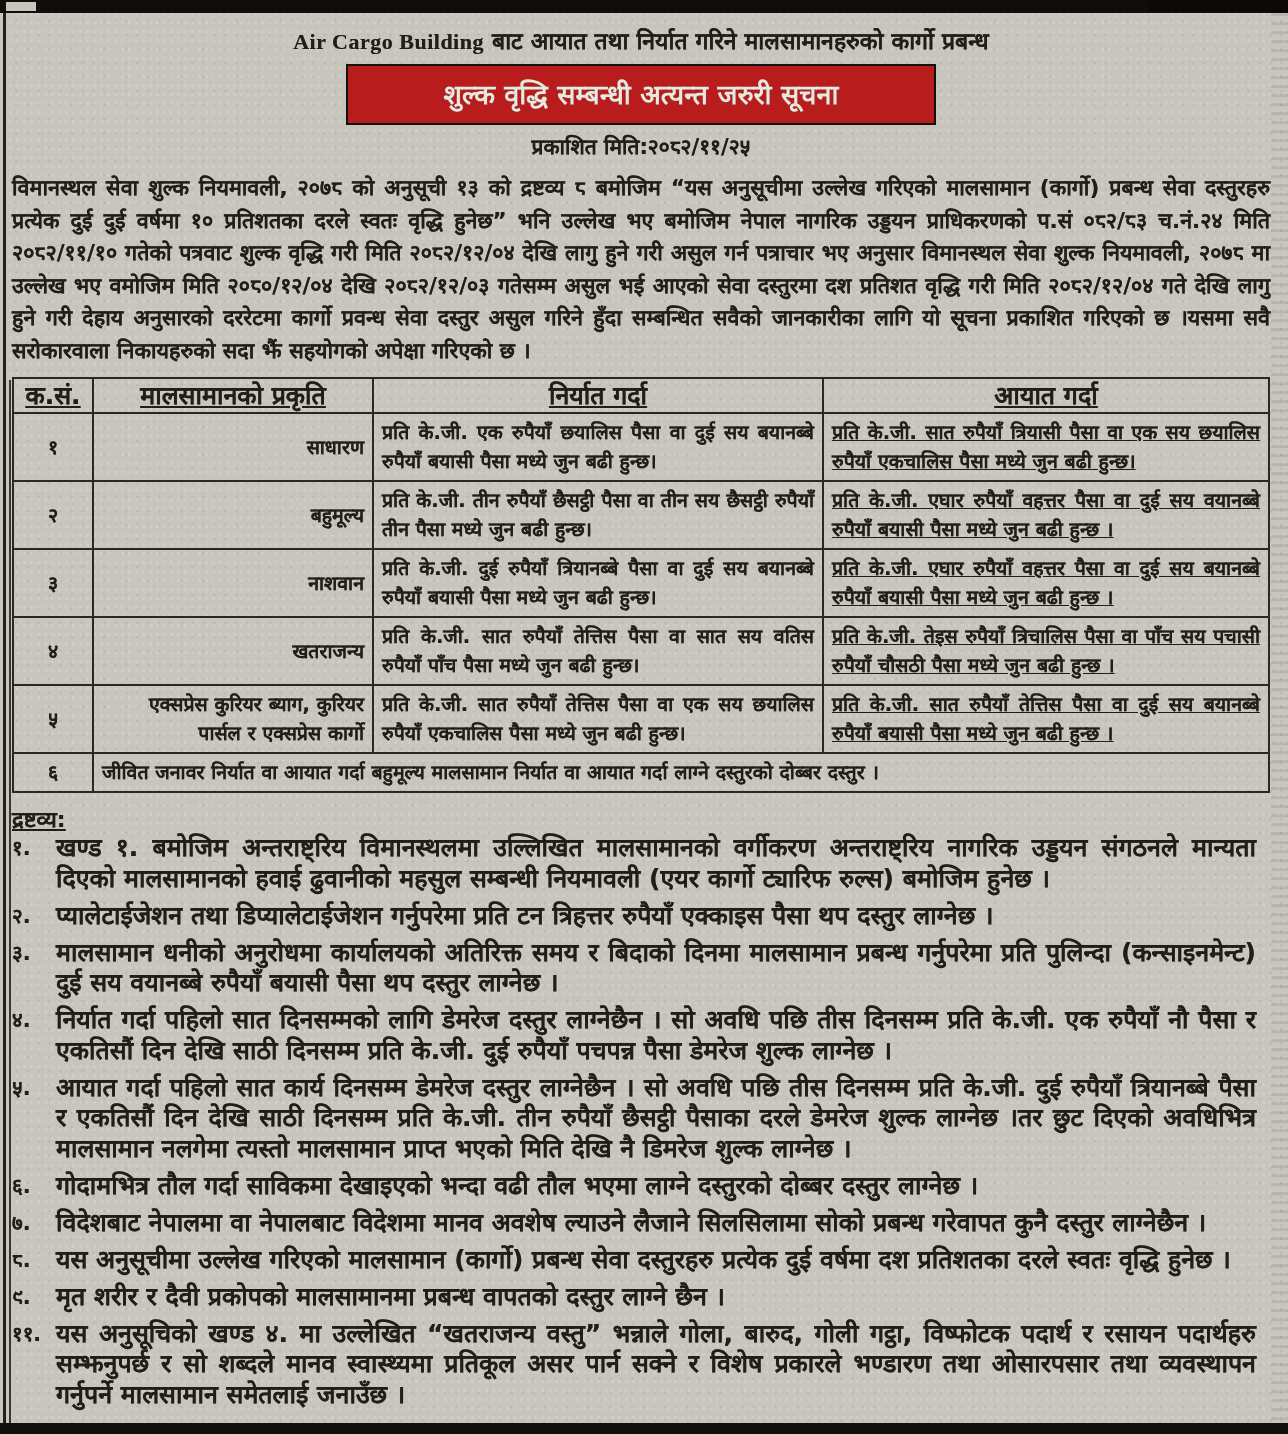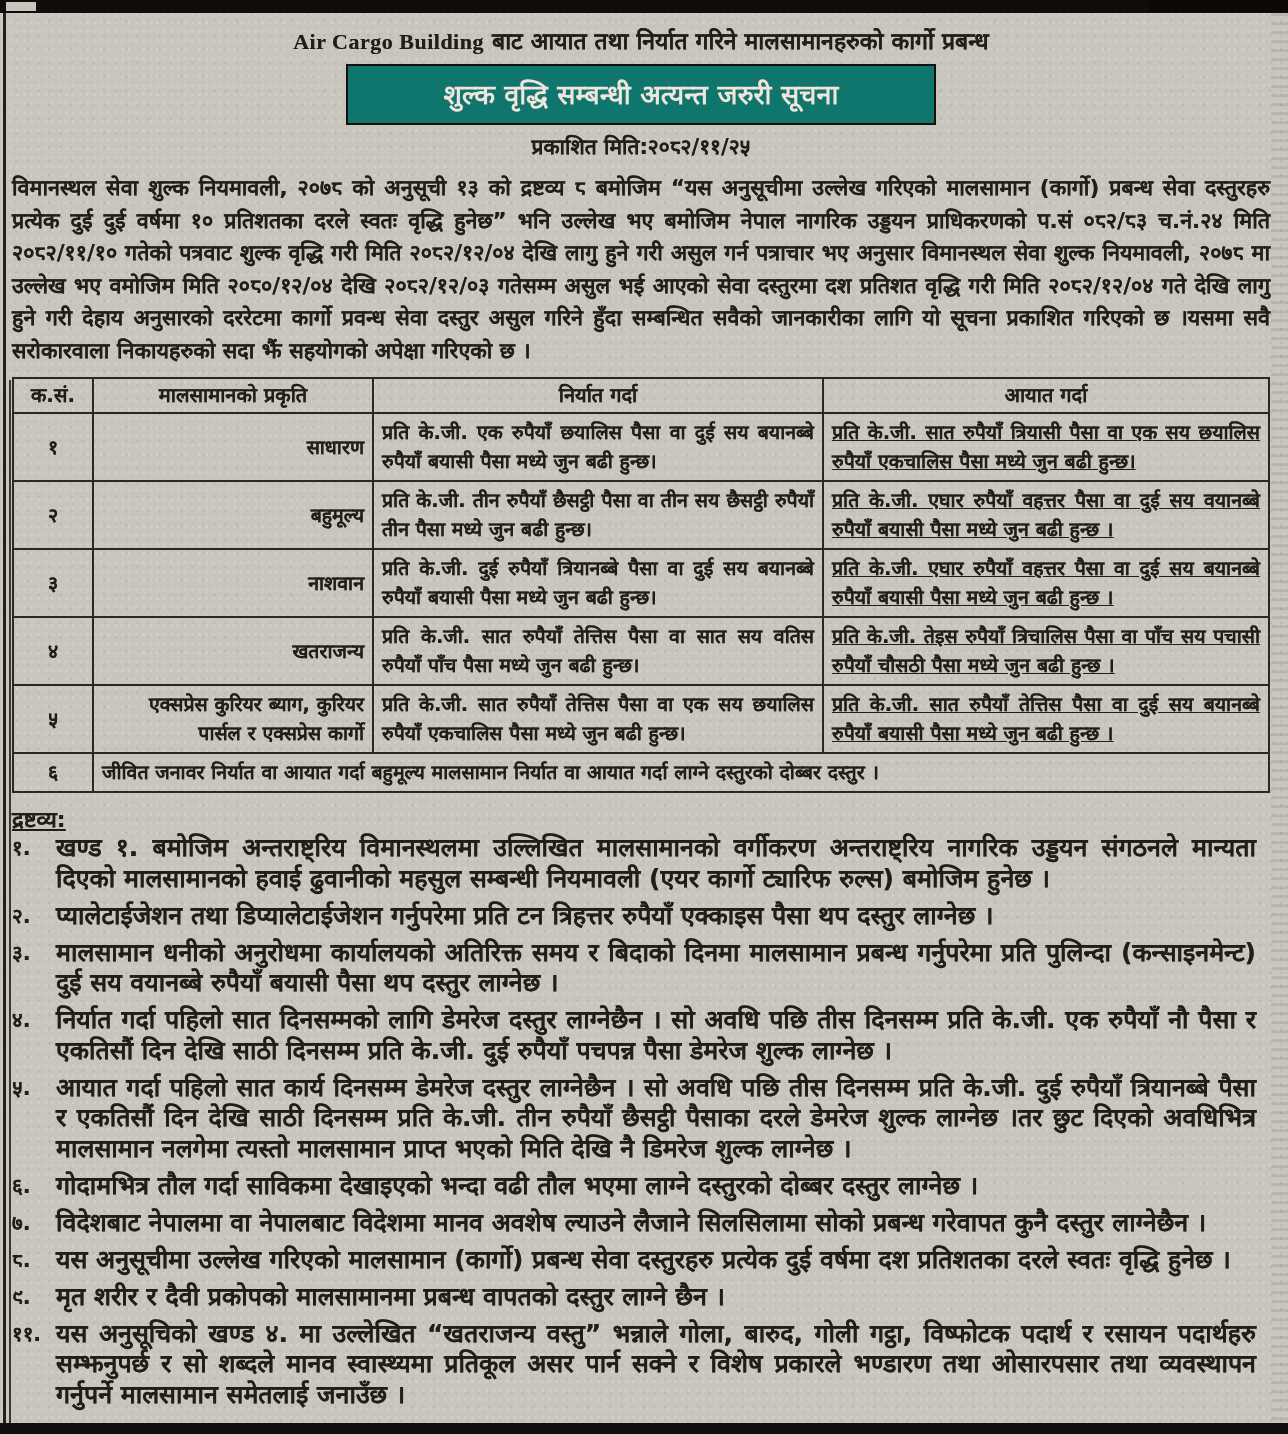--- a/index.html
+++ b/index.html
@@ -23,30 +23,30 @@
   .ghost-right{position:absolute;right:0;top:13px;bottom:11px;width:17px;
     background:repeating-linear-gradient(180deg, rgba(70,64,54,.25) 0 3px, rgba(0,0,0,0) 3px 9px);
     opacity:.55;}
   .corner-blot{position:absolute;top:0;right:0;width:140px;height:12px;background:#0b0a08;}
 
   .sheet{position:absolute;left:12px;top:16px;width:1258px;}
 
   .hdr1{font-size:24px;font-weight:700;letter-spacing:.2px;line-height:32px;text-align:justify;}
   .hdr2{margin-top:8px;text-align:center;font-size:23px;font-weight:700;}
   .hdr2 .latin{font-family:"Liberation Serif","DejaVu Serif",serif;font-weight:700;font-size:22px;letter-spacing:.5px;}
-  .banner{margin:10px auto 0 auto;width:578px;background:#0f766e;color:#eae7de;
+  .banner{margin:10px auto 0 auto;width:578px;background:#b91c1c;color:#eae7de;
     text-align:center;font-size:27px;font-weight:700;padding:9px 4px 11px 4px;
     box-shadow:0 0 0 2px #13110e;}
   .pubdate{margin-top:9px;text-align:center;font-size:21px;font-weight:700;}
   .intro{margin-top:12px;font-size:21.5px;font-weight:600;line-height:32.5px;text-align:justify;}
 
   table.fees{margin-top:10px;width:100%;border-collapse:collapse;border:2.5px solid #1c1915;}
   table.fees th,table.fees td{border:2px solid #2b2721;padding:4px 8px;vertical-align:middle;
     font-size:19.5px;line-height:29px;font-weight:600;}
-  table.fees th{font-size:20px;font-weight:700;text-align:center;padding:2px 4px;}
+  table.fees th{font-size:25px;font-weight:700;text-align:center;padding:2px 4px;text-decoration:underline;}
   td.c-sn{text-align:center;width:62px;font-size:21px;}
   td.c-type{text-align:right;width:262px;}
   td.c-exp{width:432px;text-align:justify;}
   td.c-imp{text-align:justify;text-decoration:underline;}
   td.c-span{text-align:left;}
 
   .notes{margin-top:10px;}
   .notes-heading{font-size:22px;font-weight:700;text-decoration:underline;}
   .note{display:flex;margin-bottom:6.5px;}
   .note .num{flex:0 0 44px;font-size:20.5px;font-weight:700;}

